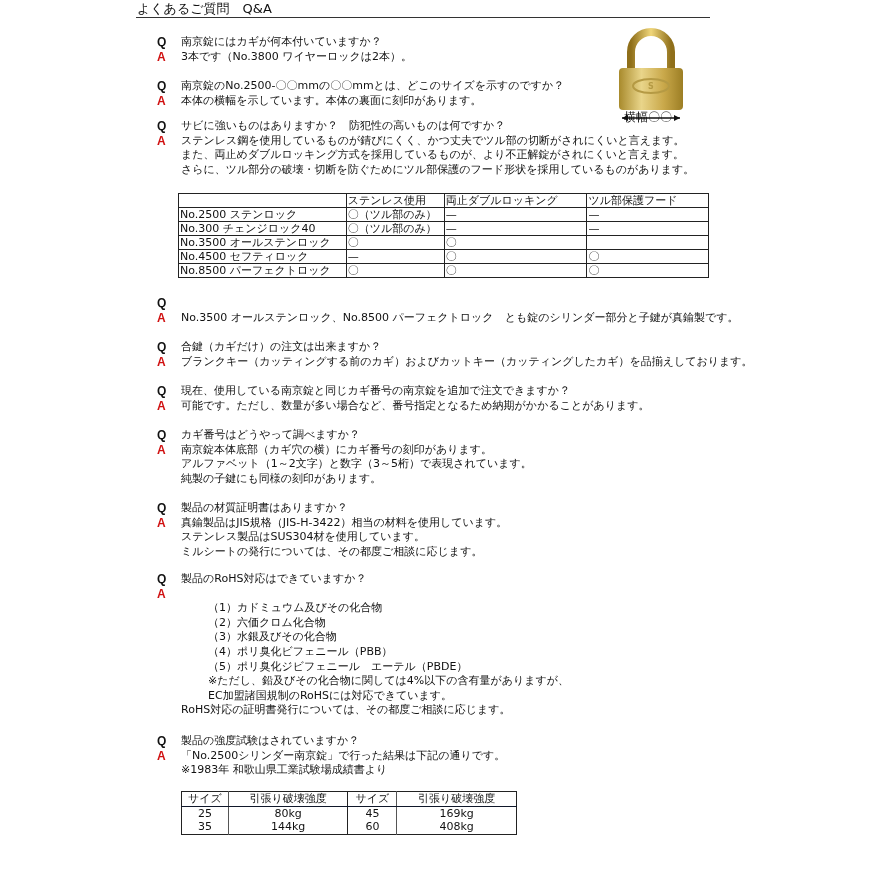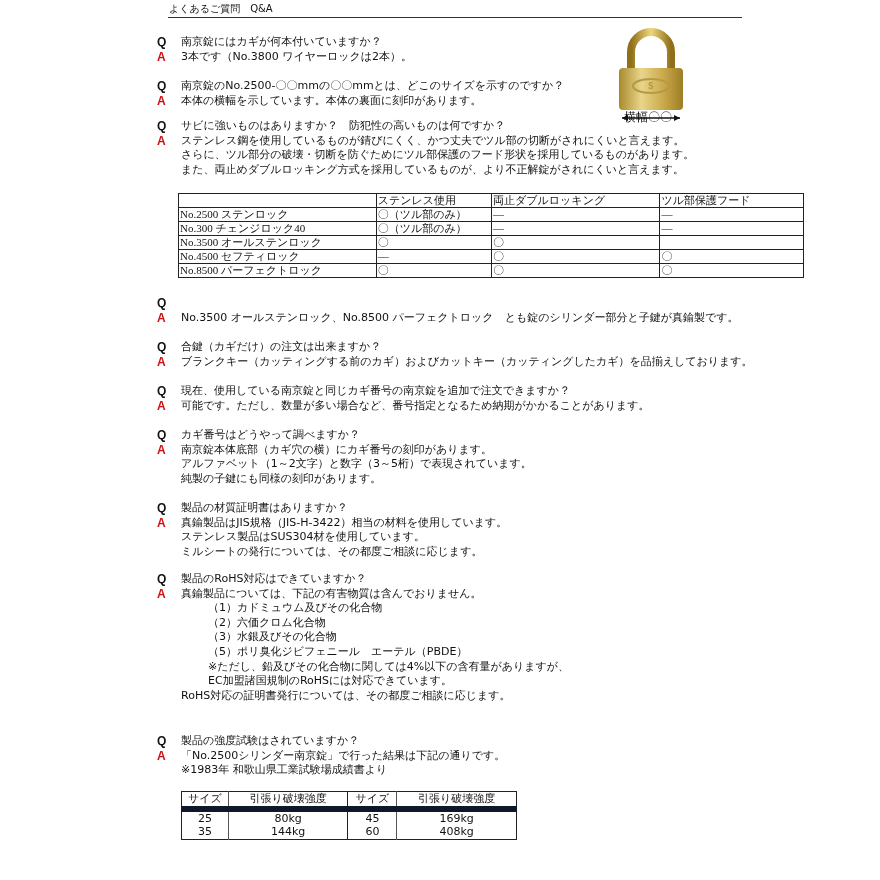--- a/index.html
+++ b/index.html
@@ -1,46 +1,46 @@
 <!DOCTYPE html>
 <html><head>
   <meta charset="utf-8">
   <style>
     html, body { margin: 0; padding: 0; background: #ffffff; }
     body { width: 880px; height: 880px; position: relative; overflow: hidden;
            font-family: "DejaVu Sans", "Liberation Sans", sans-serif; color: #111; }
-    .page-header { position: absolute; left: 168px; top: 2px; width: 574px; height: 15px;
-                   border-bottom: 1.5px solid #333; font-size: 10px; line-height: 13px; }
+    .page-header { position: absolute; left: 136px; top: 2px; width: 574px; height: 15px;
+                   border-bottom: 1.5px solid #333; font-size: 13px; line-height: 13px; }
     .page-header span { margin-left: 1px; }
     .qa { position: absolute; left: 157px; font-size: 11px; line-height: 14.6px; }
     .row { display: flex; }
     .mark { width: 24px; flex: 0 0 24px; font-weight: bold; font-family: "Liberation Sans", sans-serif; font-size: 12px; }
     .mark.q { color: #111; }
     .mark.a { color: #d01010; }
     .qtext { text-underline-offset: 2px; white-space: nowrap; }
     .atext { white-space: nowrap; }
     .cont { padding-left: 24px; white-space: nowrap; }
     .indent { padding-left: 51px; white-space: nowrap; }
     .cont-rohs { padding-left: 24px; white-space: nowrap; }
 
     
     .padlock { position: absolute; left: 606px; top: 26px; width: 90px; height: 100px; }
     .padlock-caption { position: absolute; left: 624px; top: 109px; font-size: 12px; }
 
     
     table { border-collapse: collapse; font-size: 11px; }
-    .cmp { position: absolute; left: 178px; top: 193px; width: 626px; font-family: Liberation Serif, serif; }
+    .cmp { position: absolute; left: 178px; top: 193px; width: 531px; }
     .cmp td { border: 1px solid #222; height: 13px; line-height: 13px; padding: 0 1px; white-space: nowrap; }
     .cmp tr:first-child td { border-top: 1.5px solid #222; }
     .cmp col.c1 { width: 168px; } .cmp col.c2 { width: 98px; } .cmp col.c3 { width: 143px; } .cmp col.c4 { width: 122px; }
 
     
     .str { position: absolute; left: 181px; top: 791px; width: 336px; border: 1.5px solid #222; }
     .str td { height: 13.6px; line-height: 13.6px; text-align: center; padding: 0; font-size: 11px; }
-    .str tr:first-child td { border-bottom: 6px solid #0f172a; }
+    .str tr:first-child td { border-bottom: 1px solid #0f172a; }
     .str td.div { border-right: 1px solid #555; }
     .str td.thick { border-right: 1.5px solid #222; }
   </style>
 </head>
 <body>
 
 <div class="page-header">
   <span>よくあるご質問　Q&amp;A</span>
 </div>
 
@@ -91,22 +91,22 @@
 
 <div class="qa" style="top:119px;">
   <div class="row">
       <span class="mark q">Q</span>
       <span class="qtext">サビに強いものはありますか？　防犯性の高いものは何ですか？</span>
     </div>
   <div class="row">
       <span class="mark a">A</span>
       <span class="atext">ステンレス鋼を使用しているものが錆びにくく、かつ丈夫でツル部の切断がされにくいと言えます。</span>
     </div>
+  <div class="cont">また、両止めダブルロッキング方式を採用しているものが、より不正解錠がされにくいと言えます。</div>
   <div class="cont">さらに、ツル部分の破壊・切断を防ぐためにツル部保護のフード形状を採用しているものがあります。</div>
-  <div class="cont">また、両止めダブルロッキング方式を採用しているものが、より不正解錠がされにくいと言えます。</div>
 </div>
 
 <table class="cmp">
   <colgroup>
       <col class="c1">
       <col class="c2">
       <col class="c3">
       <col class="c4">
     </colgroup>
   <tbody>
@@ -207,25 +207,25 @@
   <div class="cont">ミルシートの発行については、その都度ご相談に応じます。</div>
 </div>
 
 <div class="qa" style="top:572px;">
   <div class="row">
       <span class="mark q">Q</span>
       <span class="qtext">製品のRoHS対応はできていますか？</span>
     </div>
   <div class="row">
       <span class="mark a">A</span>
-      <span class="atext">真鍮製品については、下記の有害物質は含んでおりません。</span>
     </div>
   <div class="indent">（1）カドミュウム及びその化合物</div>
   <div class="indent">（2）六価クロム化合物</div>
   <div class="indent">（3）水銀及びその化合物</div>
+  <div class="indent">（4）ポリ臭化ビフェニール（PBB）</div>
   <div class="indent">（5）ポリ臭化ジビフェニール　エーテル（PBDE）</div>
   <div class="indent">※ただし、鉛及びその化合物に関しては4%以下の含有量がありますが、</div>
   <div class="indent">EC加盟諸国規制のRoHSには対応できています。</div>
   <div class="cont-rohs">RoHS対応の証明書発行については、その都度ご相談に応じます。</div>
 </div>
 
 <div class="qa" style="top:734px;">
   <div class="row">
       <span class="mark q">Q</span>
       <span class="qtext">製品の強度試験はされていますか？</span>

